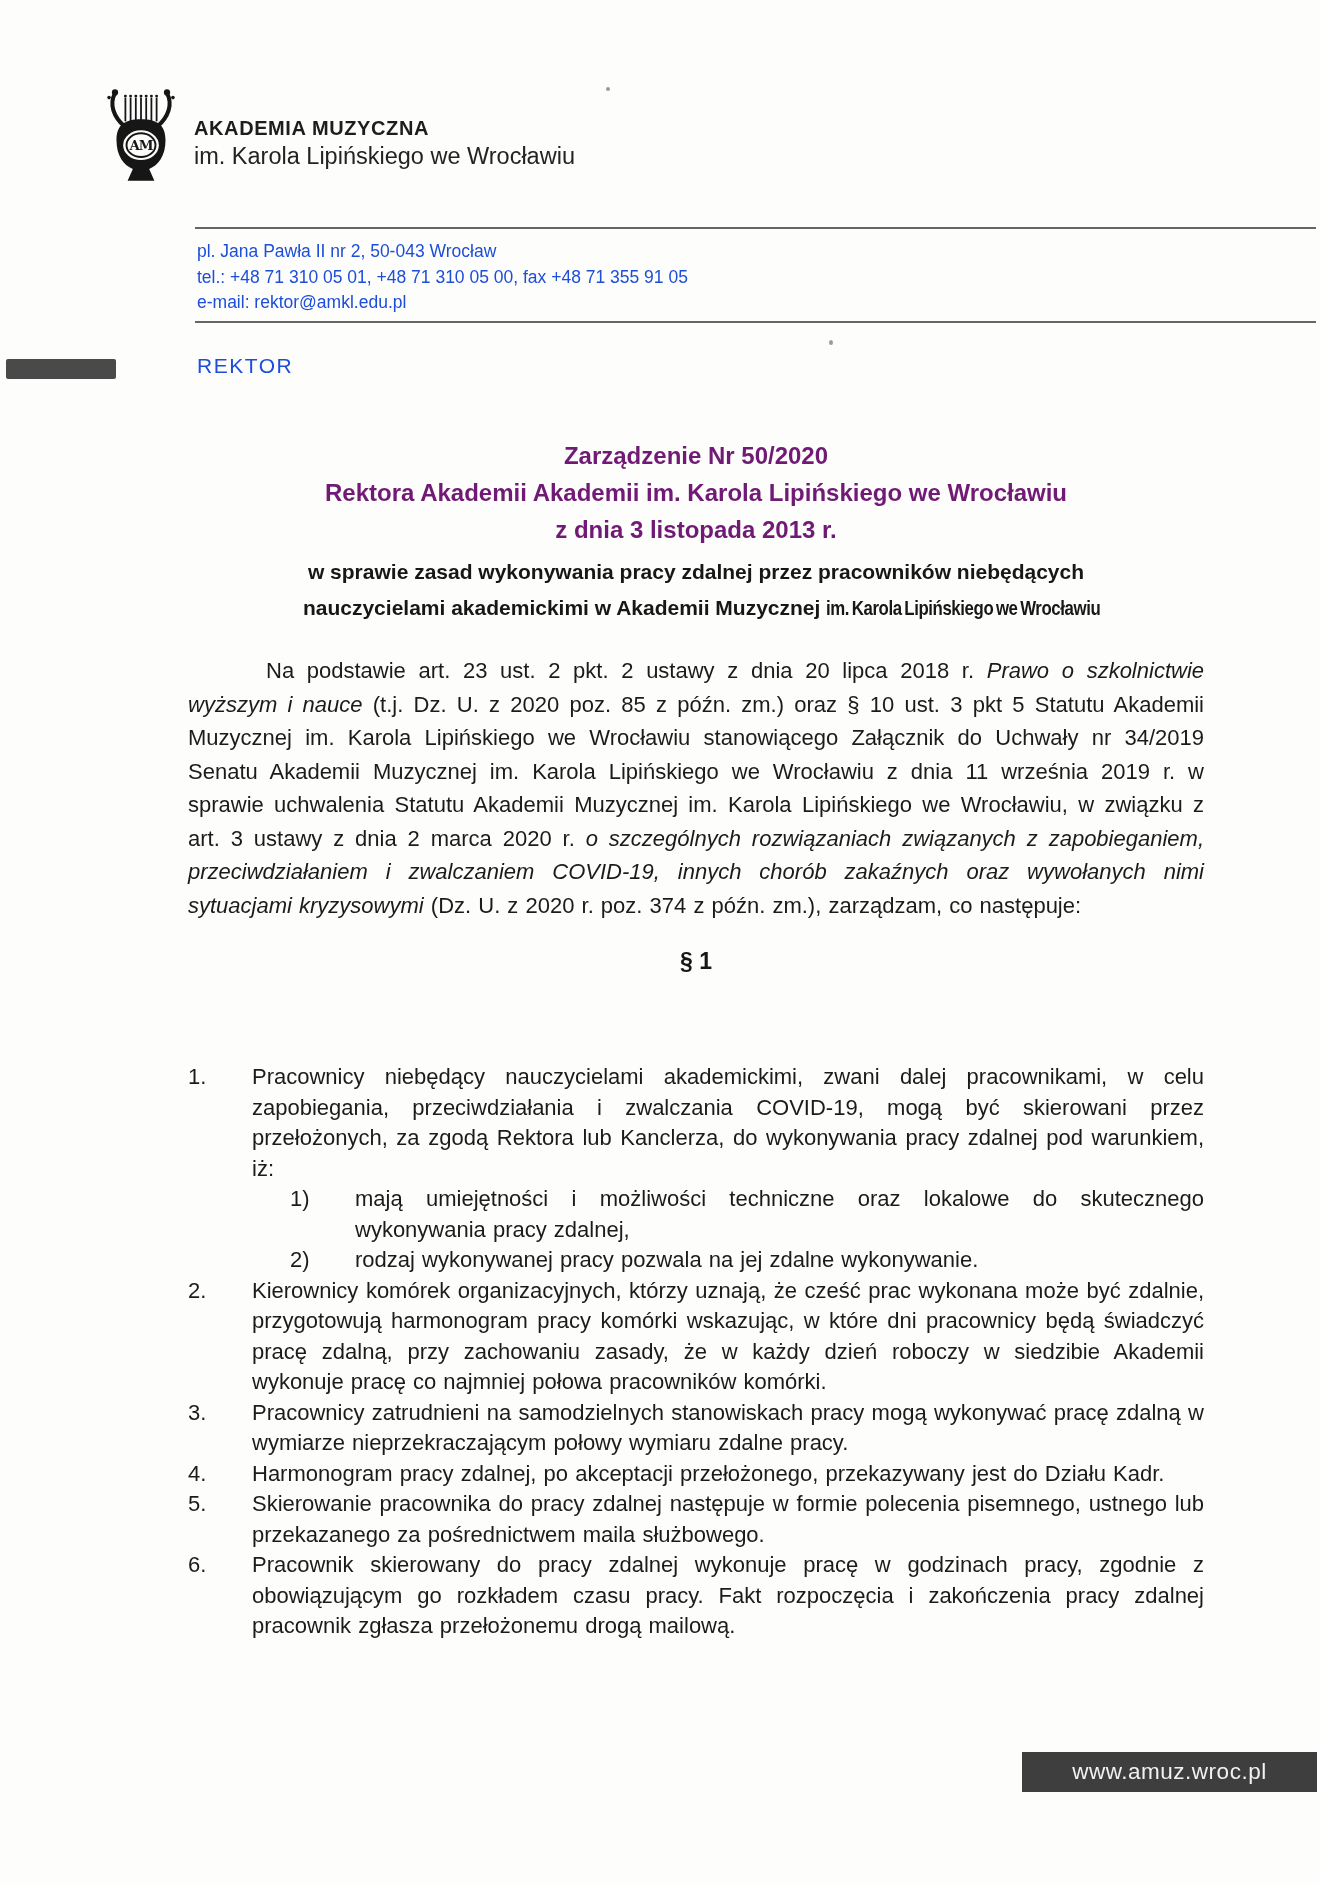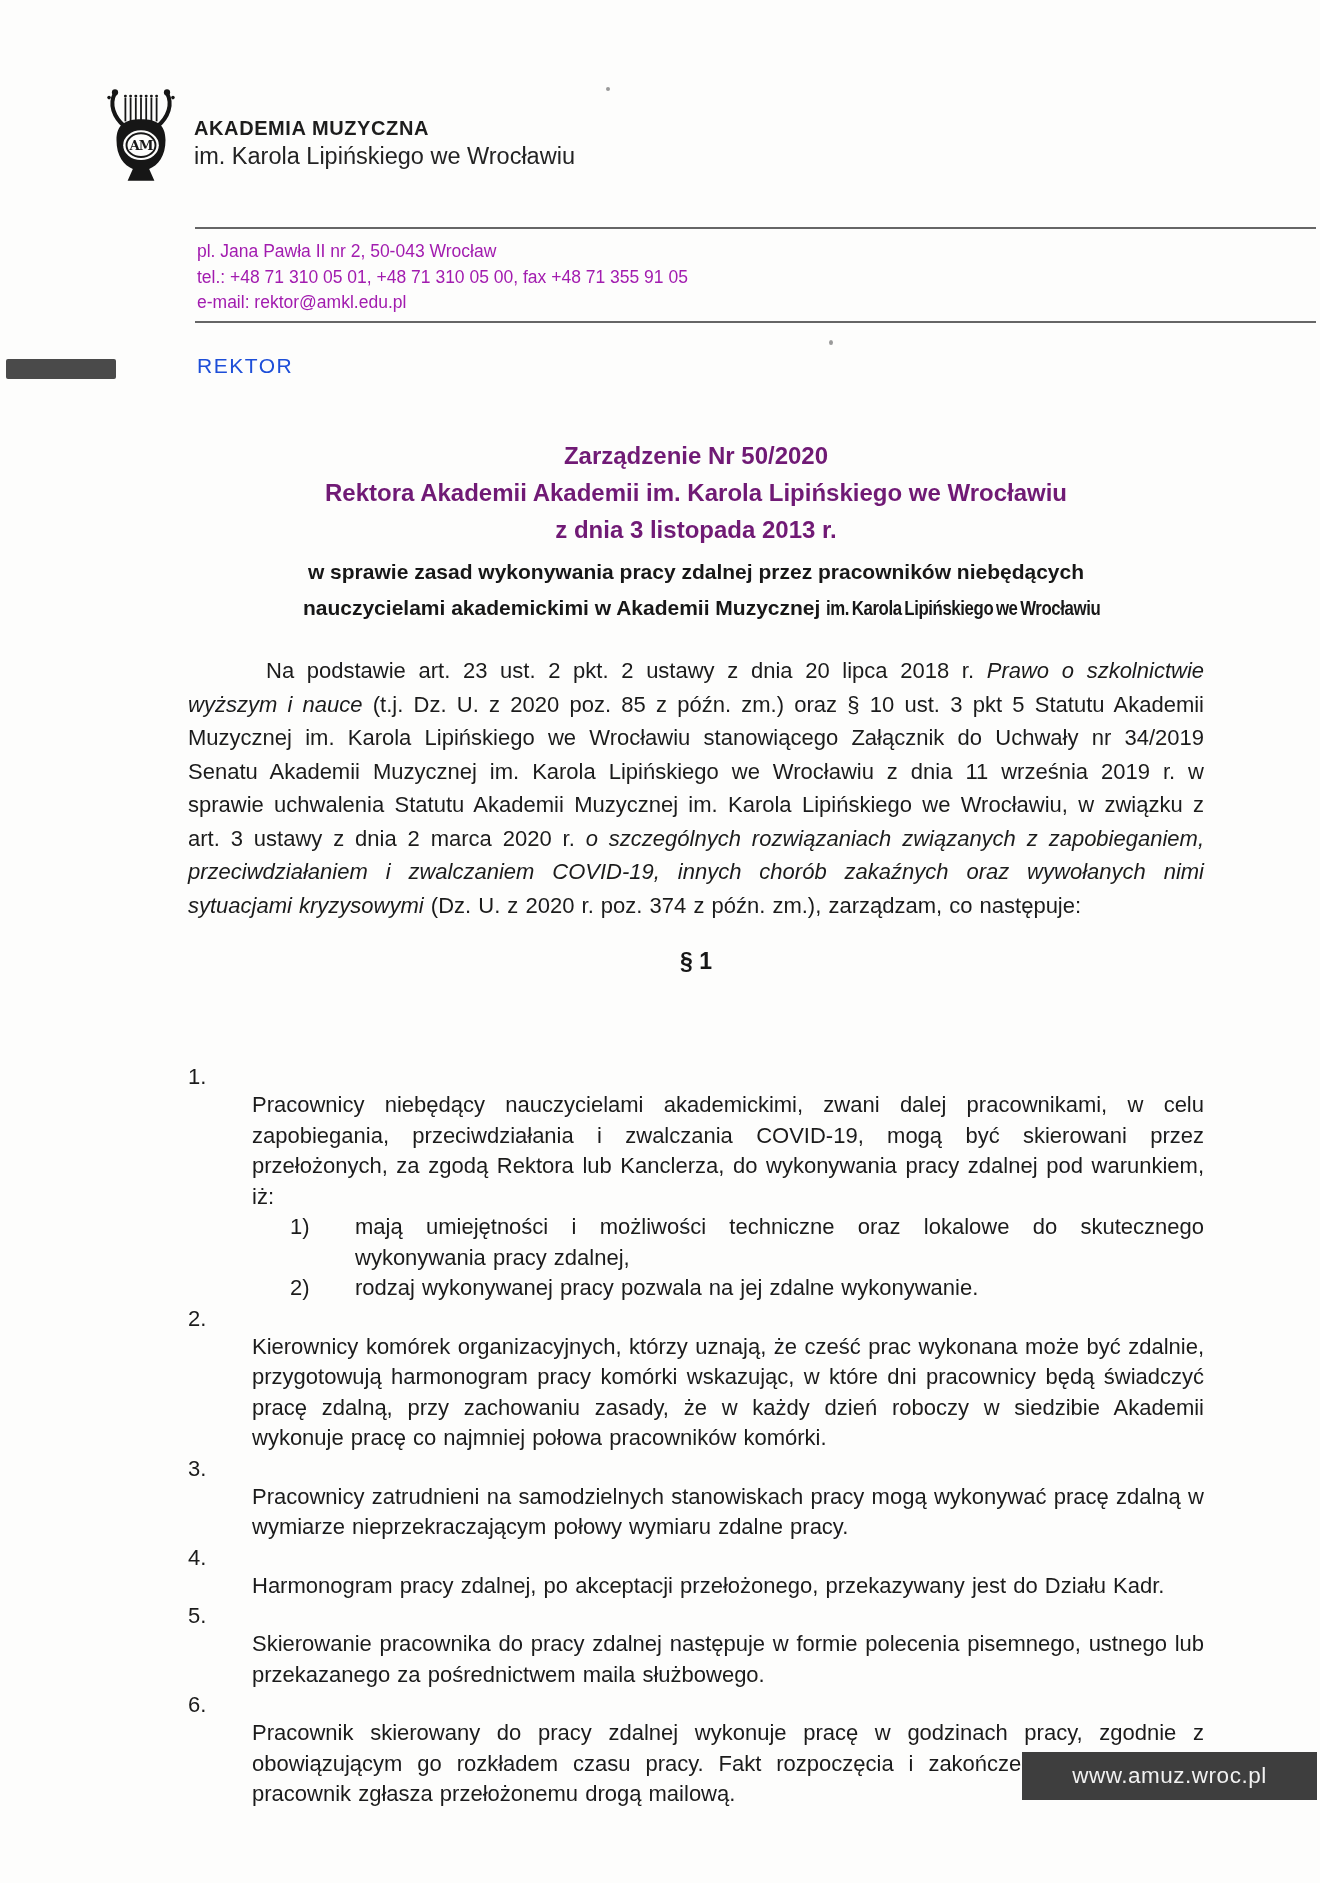--- a/index.html
+++ b/index.html
@@ -8,45 +8,45 @@
     background:#fdfdfc; color:#1b1b1b; overflow:hidden;
     font-family:"Liberation Sans","DejaVu Sans",sans-serif;
   }
   
   .logo{position:absolute; left:93px; top:82px; width:96px; height:104px;}
   .org{position:absolute; left:194px; top:118px; line-height:1;}
   .org-name{font-size:20px; font-weight:bold; letter-spacing:.6px; color:#1d1d1d;}
   .org-sub{font-size:23.5px; margin-top:7px; color:#232323;}
   .rule{position:absolute; left:195px; width:1121px; height:0; border-top:2px solid #4b4b4b; opacity:.85;}
   .rule-1{top:227px;} .rule-2{top:321px;}
-  .address{position:absolute; left:197px; top:239px; font-size:17.5px; line-height:25.5px; color:#a21caf;}
+  .address{position:absolute; left:197px; top:239px; font-size:17.5px; line-height:25.5px; color:#1d4ed8;}
   .redaction-bar{position:absolute; left:6px; top:359px; width:110px; height:20px; border-radius:2px;}
   .rektor{position:absolute; left:197px; top:354px; font-size:21px; letter-spacing:1.5px; color:#1d4ed8;}
   .speck{position:absolute; background:#9a9a9a; border-radius:50%;}
   .speck-1{left:606px; top:87px; width:4px; height:4px;}
   .speck-2{left:829px; top:340px; width:4px; height:5px;}
   
   .doc{position:absolute; left:188px; top:437px; width:1016px; font-size:22px;}
   .title{ text-align:center; font-weight:bold; font-size:24px; line-height:37px; color:#701a75;}
   .subject{ text-align:center; font-weight:bold; font-size:21px; line-height:36px; margin-top:6px; color:#171717;}
   .cond{display:inline-block; transform:scaleX(.8); transform-origin:0 70%; letter-spacing:-.5px; word-spacing:-2px; margin-right:-80px;}
   .legal{ margin-top:28px; text-align:justify; text-indent:78px; line-height:33.5px; word-spacing:1px;}
   .it{font-style:italic;}
   .section-heading{ margin-top:24px; text-align:center; font-weight:bold; font-size:23px; line-height:30px; color:#171717;}
   .list{ margin-top:86px; line-height:30.5px;}
   .li-row{display:flex; align-items:flex-start;}
   .li-num{flex:none; width:64px;}
   .li-body{flex:1; min-width:0;}
-  .li-text{text-align:justify; word-spacing:1px;margin-top:28px;}
+  .li-text{text-align:justify; word-spacing:1px;}
   .sub-row{display:flex; margin-left:38px;}
   .sub-num{flex:none; width:65px;}
   .sub-text{flex:1; text-align:justify; word-spacing:1px;}
   
   .footer-bar{
-    position:absolute; left:1022px; top:1752px; width:295px; height:48px;
+    position:absolute; left:1022px; top:1752px; width:295px; height:40px;
     display:flex; align-items:center; justify-content:center;
     color:#f1f1f1; font-size:22.5px; letter-spacing:.5px;
   }
 </style>
 </head>
 <body>
 
 <div class="page">
 
   <svg class="logo" viewBox="0 0 110 140" xmlns="http://www.w3.org/2000/svg" aria-hidden="true">

